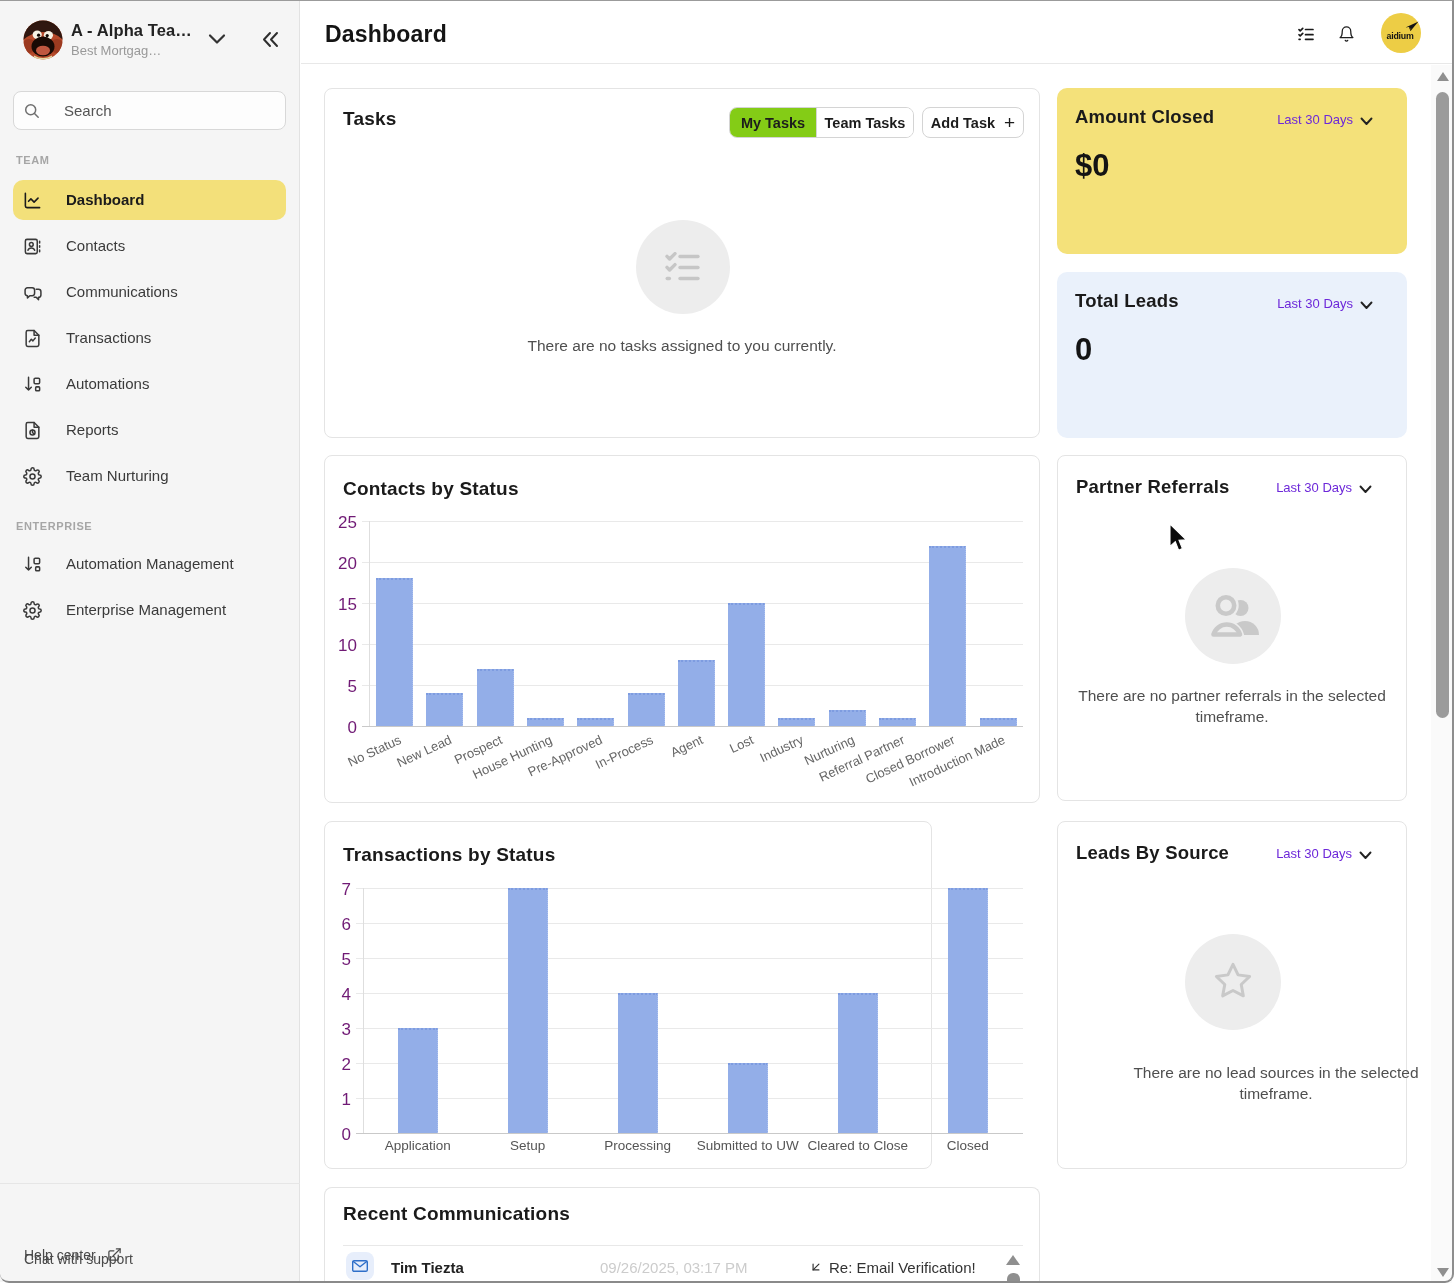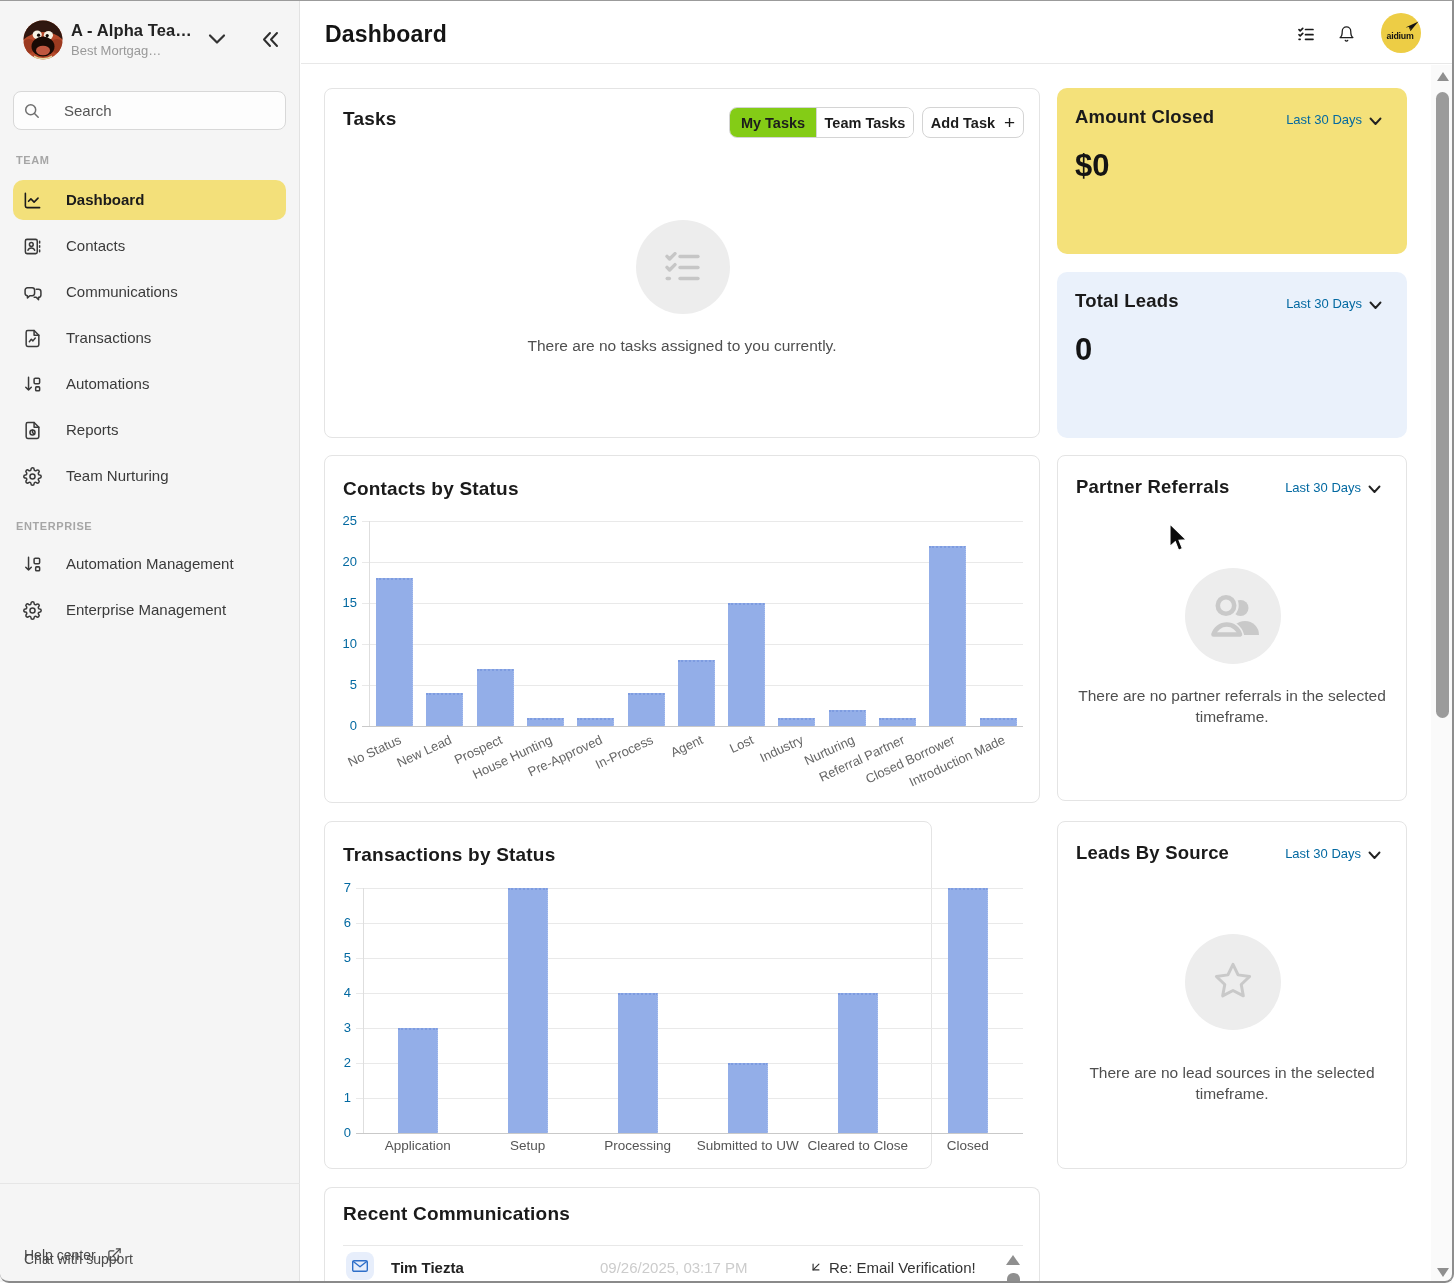--- a/index.html
+++ b/index.html
@@ -21,28 +21,28 @@
 .sb-item svg { position:absolute; left:10px; top:11px; }
 .sb-foot { position:absolute; left:24px; font-size:14px; color:#4a4a4a; }
 
 #topbar { position:absolute; left:301px; top:1px; width:1153px; height:63px; background:#fff; border-bottom:1px solid #e8e8e8; z-index:5; }
 #pg-title { position:absolute; left:24px; top:20px; font-size:23px; font-weight:bold; color:#141414; letter-spacing:.2px; }
 #tb-avatar { position:absolute; left:1080px; top:12px; width:40px; height:40px; border-radius:50%; background:#edcd45; }
 
 .card { position:absolute; background:#fff; border:1px solid #e4e4e4; border-radius:8px; }
 .card-title { position:absolute; left:18px; top:20px; font-size:19px; font-weight:bold; color:#1a1a1a; letter-spacing:.2px; }
 .mini-title { position:absolute; left:18px; top:18px; font-size:18.5px; font-weight:bold; color:#1a1a1a; letter-spacing:.2px; }
-.last30 { position:absolute; right:25px; top:24px; font-size:13px; color:#0369a1; white-space:nowrap; }
+.last30 { position:absolute; right:34px; top:24px; font-size:13px; color:#6d28d9; white-space:nowrap; }
 .last30 svg { vertical-align:-2px; margin-left:7px; }
 .bignum { position:absolute; left:18px; top:60px; font-size:31px; font-weight:bold; color:#141414; }
 .empty-circle { position:absolute; border-radius:50%; background:#ededed; }
 .empty-text { position:absolute; width:100%; text-align:center; font-size:15.5px; color:#4f4f4f; line-height:21px; }
 
 .gline { position:absolute; height:1px; background:#e9e9e9; }
-.ylab { position:absolute; font-size:13px; color:#0369a1; width:30px; text-align:right; }
+.ylab { position:absolute; font-size:17px; color:#701a75; width:30px; text-align:right; }
 .bar { position:absolute; background:#93aee8; border-top:2px dotted #7e9ce0; border-right:1.5px dotted #aabfee; }
 .xlab { position:absolute; font-size:13px; color:#666; white-space:nowrap; transform-origin:100% 0; transform:rotate(-25deg); }
 .xlab2 { position:absolute; font-size:13.5px; color:#555; text-align:center; width:111px; }
 
 #sb-track { position:absolute; left:1431px; top:65px; width:21px; height:1218px; background:#fafafa; }
 #sb-thumb { position:absolute; left:1436px; top:92px; width:13px; height:626px; background:#9b9b9b; border-radius:6.5px; }
 .sb-arrow-up { position:absolute; left:1437px; top:72px; width:0; height:0; border-left:6px solid transparent; border-right:6px solid transparent; border-bottom:9px solid #8f8f8f; }
 .sb-arrow-dn { position:absolute; left:1437px; top:1268px; width:0; height:0; border-left:6px solid transparent; border-right:6px solid transparent; border-top:9px solid #8f8f8f; }
 </style>
 </head>
@@ -315,21 +315,21 @@
   <div class="bar" style="left:512.7px;width:40px;top:171px;height:140px;"></div>
   <div class="bar" style="left:622.7px;width:40px;top:66px;height:245px;"></div>
   <div class="xlab2" style="left:37.2px;top:316px;">Application</div>
   <div class="xlab2" style="left:147.2px;top:316px;">Setup</div>
   <div class="xlab2" style="left:257.2px;top:316px;">Processing</div>
   <div class="xlab2" style="left:367.2px;top:316px;">Submitted to UW</div>
   <div class="xlab2" style="left:477.2px;top:316px;">Cleared to Close</div>
   <div class="xlab2" style="left:587.2px;top:316px;">Closed</div>
 </div>
 
-<div class="card" style="left:1057px;top:821px;width:350px;height:348px;">
+<div class="card" style="left:1057px;top:821px;width:350px;height:348px;padding-left:44px;">
   <div class="mini-title" style="top:20px;">Leads By Source</div>
   <div class="last30" style="top:24px;">Last 30 Days<svg width="13" height="9" viewBox="0 0 13 9">
         <path d="M1.5 1.5 L6.5 7 L11.5 1.5" fill="none" stroke="#222" stroke-width="1.9" stroke-linecap="round" stroke-linejoin="round"></path>
       </svg></div>
   <div class="empty-circle" style="left:127px;top:112px;width:96px;height:96px;"></div>
   <svg style="position:absolute;left:153px;top:138px;" width="44" height="42" viewBox="0 0 24 24" fill="none" stroke="#c9c9c9" stroke-width="1.7" stroke-linejoin="round">
       <path d="M12 2.5 l2.9 6 6.6 .9 -4.8 4.6 1.2 6.5 -5.9 -3.1 -5.9 3.1 1.2 -6.5 -4.8 -4.6 6.6 -.9 z"></path>
     </svg>
   <div class="empty-text" style="top:240px;">There are no lead sources in the selected<br>timeframe.</div>
 </div>

